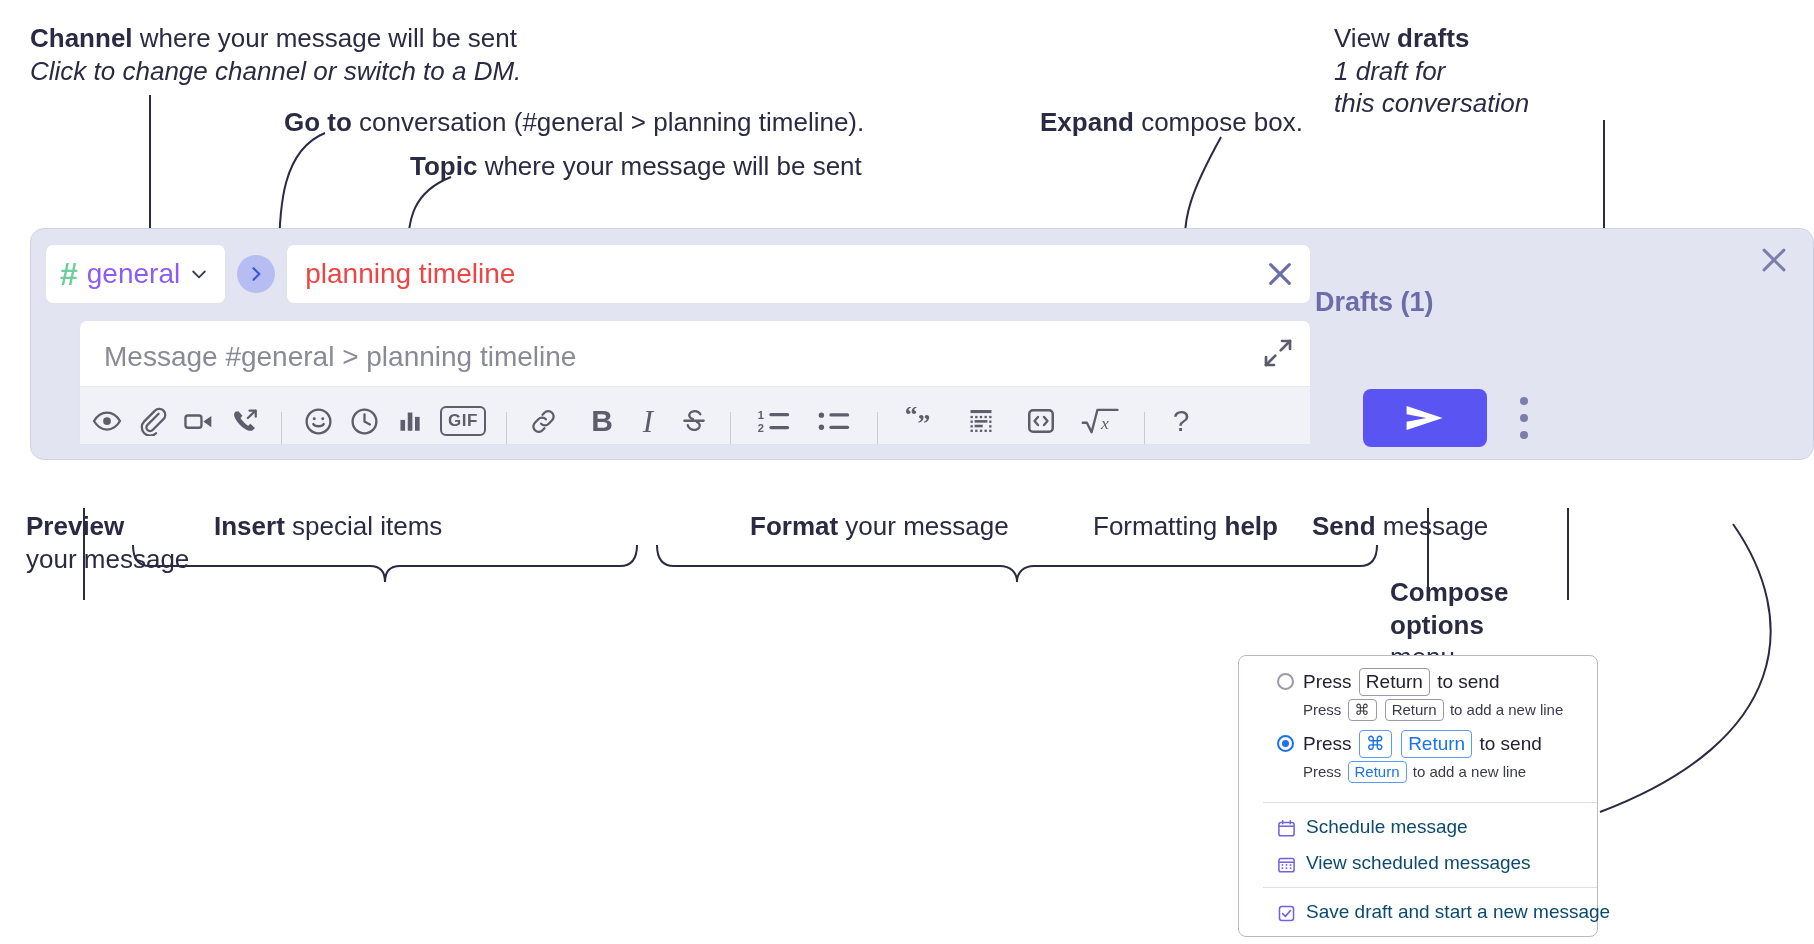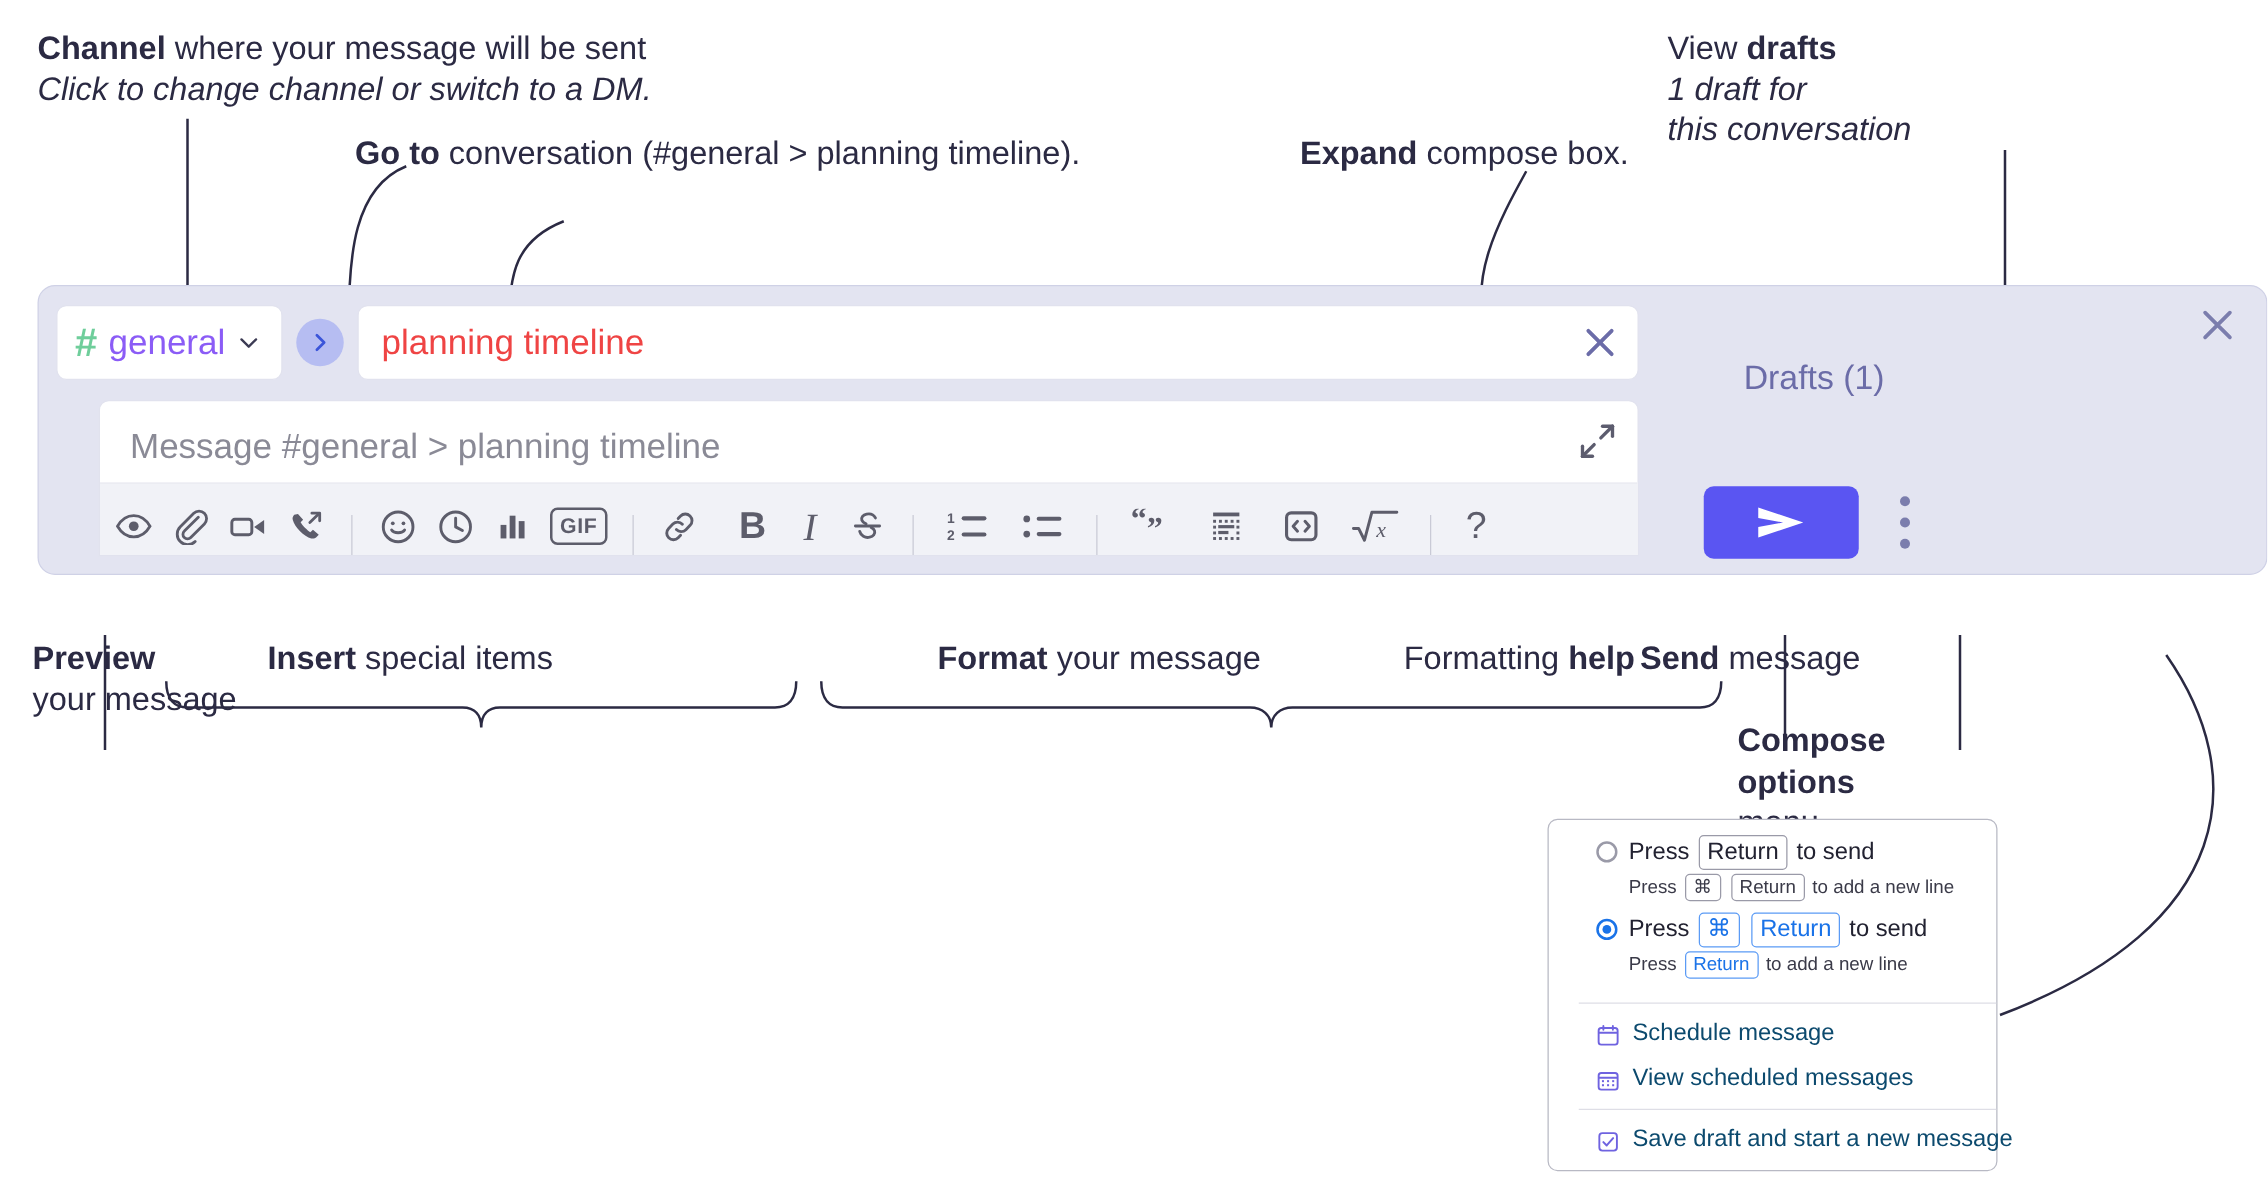--- a/index.html
+++ b/index.html
@@ -45,25 +45,26 @@
   }
   #panel-close {
     position: absolute;
     right: 22px; top: 14px;
     width: 34px; height: 34px;
     color: #7b7dad;
     cursor: pointer;
   }
   #drafts-label {
     position: absolute;
-    left: 1364px; top: 58px;
+    left: 1284px; top: 58px;
     font-size: 27px;
     color: #6b6ca8;
     white-space: nowrap;
     cursor: pointer;
+    font-weight: bold;
   }
 
   
   #header-row {
     position: absolute;
     left: 14px; top: 14px;
     width: 1266px; height: 62px;
     display: flex;
     align-items: center;
     gap: 11px;
@@ -308,20 +309,23 @@
 
   <div class="anno" style="left:30px; top:22px;">
     <div><b>Channel</b><span> where your message will be sent</span></div>
     <div class="ital">Click to change channel or switch to a DM.</div>
   </div>
 
   <div class="anno" style="left:284px; top:106px;">
     <b>Go to</b><span> conversation (#general &gt; planning timeline).</span>
   </div>
 
+  <div class="anno" style="left:410px; top:150px;">
+    <b>Topic</b><span> where your message will be sent</span>
+  </div>
 
   <div class="anno" style="left:1040px; top:106px;">
     <b>Expand</b><span> compose box.</span>
   </div>
 
   <div class="anno" style="left:1334px; top:22px;">
     <div><span>View </span><b>drafts</b></div>
     <div class="ital">1 draft for</div>
     <div class="ital">this conversation</div>
   </div>
@@ -332,21 +336,21 @@
   </div>
 
   <div class="anno" style="left:214px; top:510px;">
     <b>Insert</b><span> special items</span>
   </div>
 
   <div class="anno" style="left:750px; top:510px;">
     <b>Format</b><span> your message</span>
   </div>
 
-  <div class="anno" style="left:1093px; top:510px;margin-left:30px;">
+  <div class="anno" style="left:1093px; top:510px;">
     <span>Formatting </span><b>help</b>
   </div>
 
   <div class="anno" style="left:1312px; top:510px;">
     <b>Send</b><span> message</span>
   </div>
 
   <div class="anno" style="left:1390px; top:576px;">
     <div><b>Compose</b></div>
     <div><b>options</b></div>

